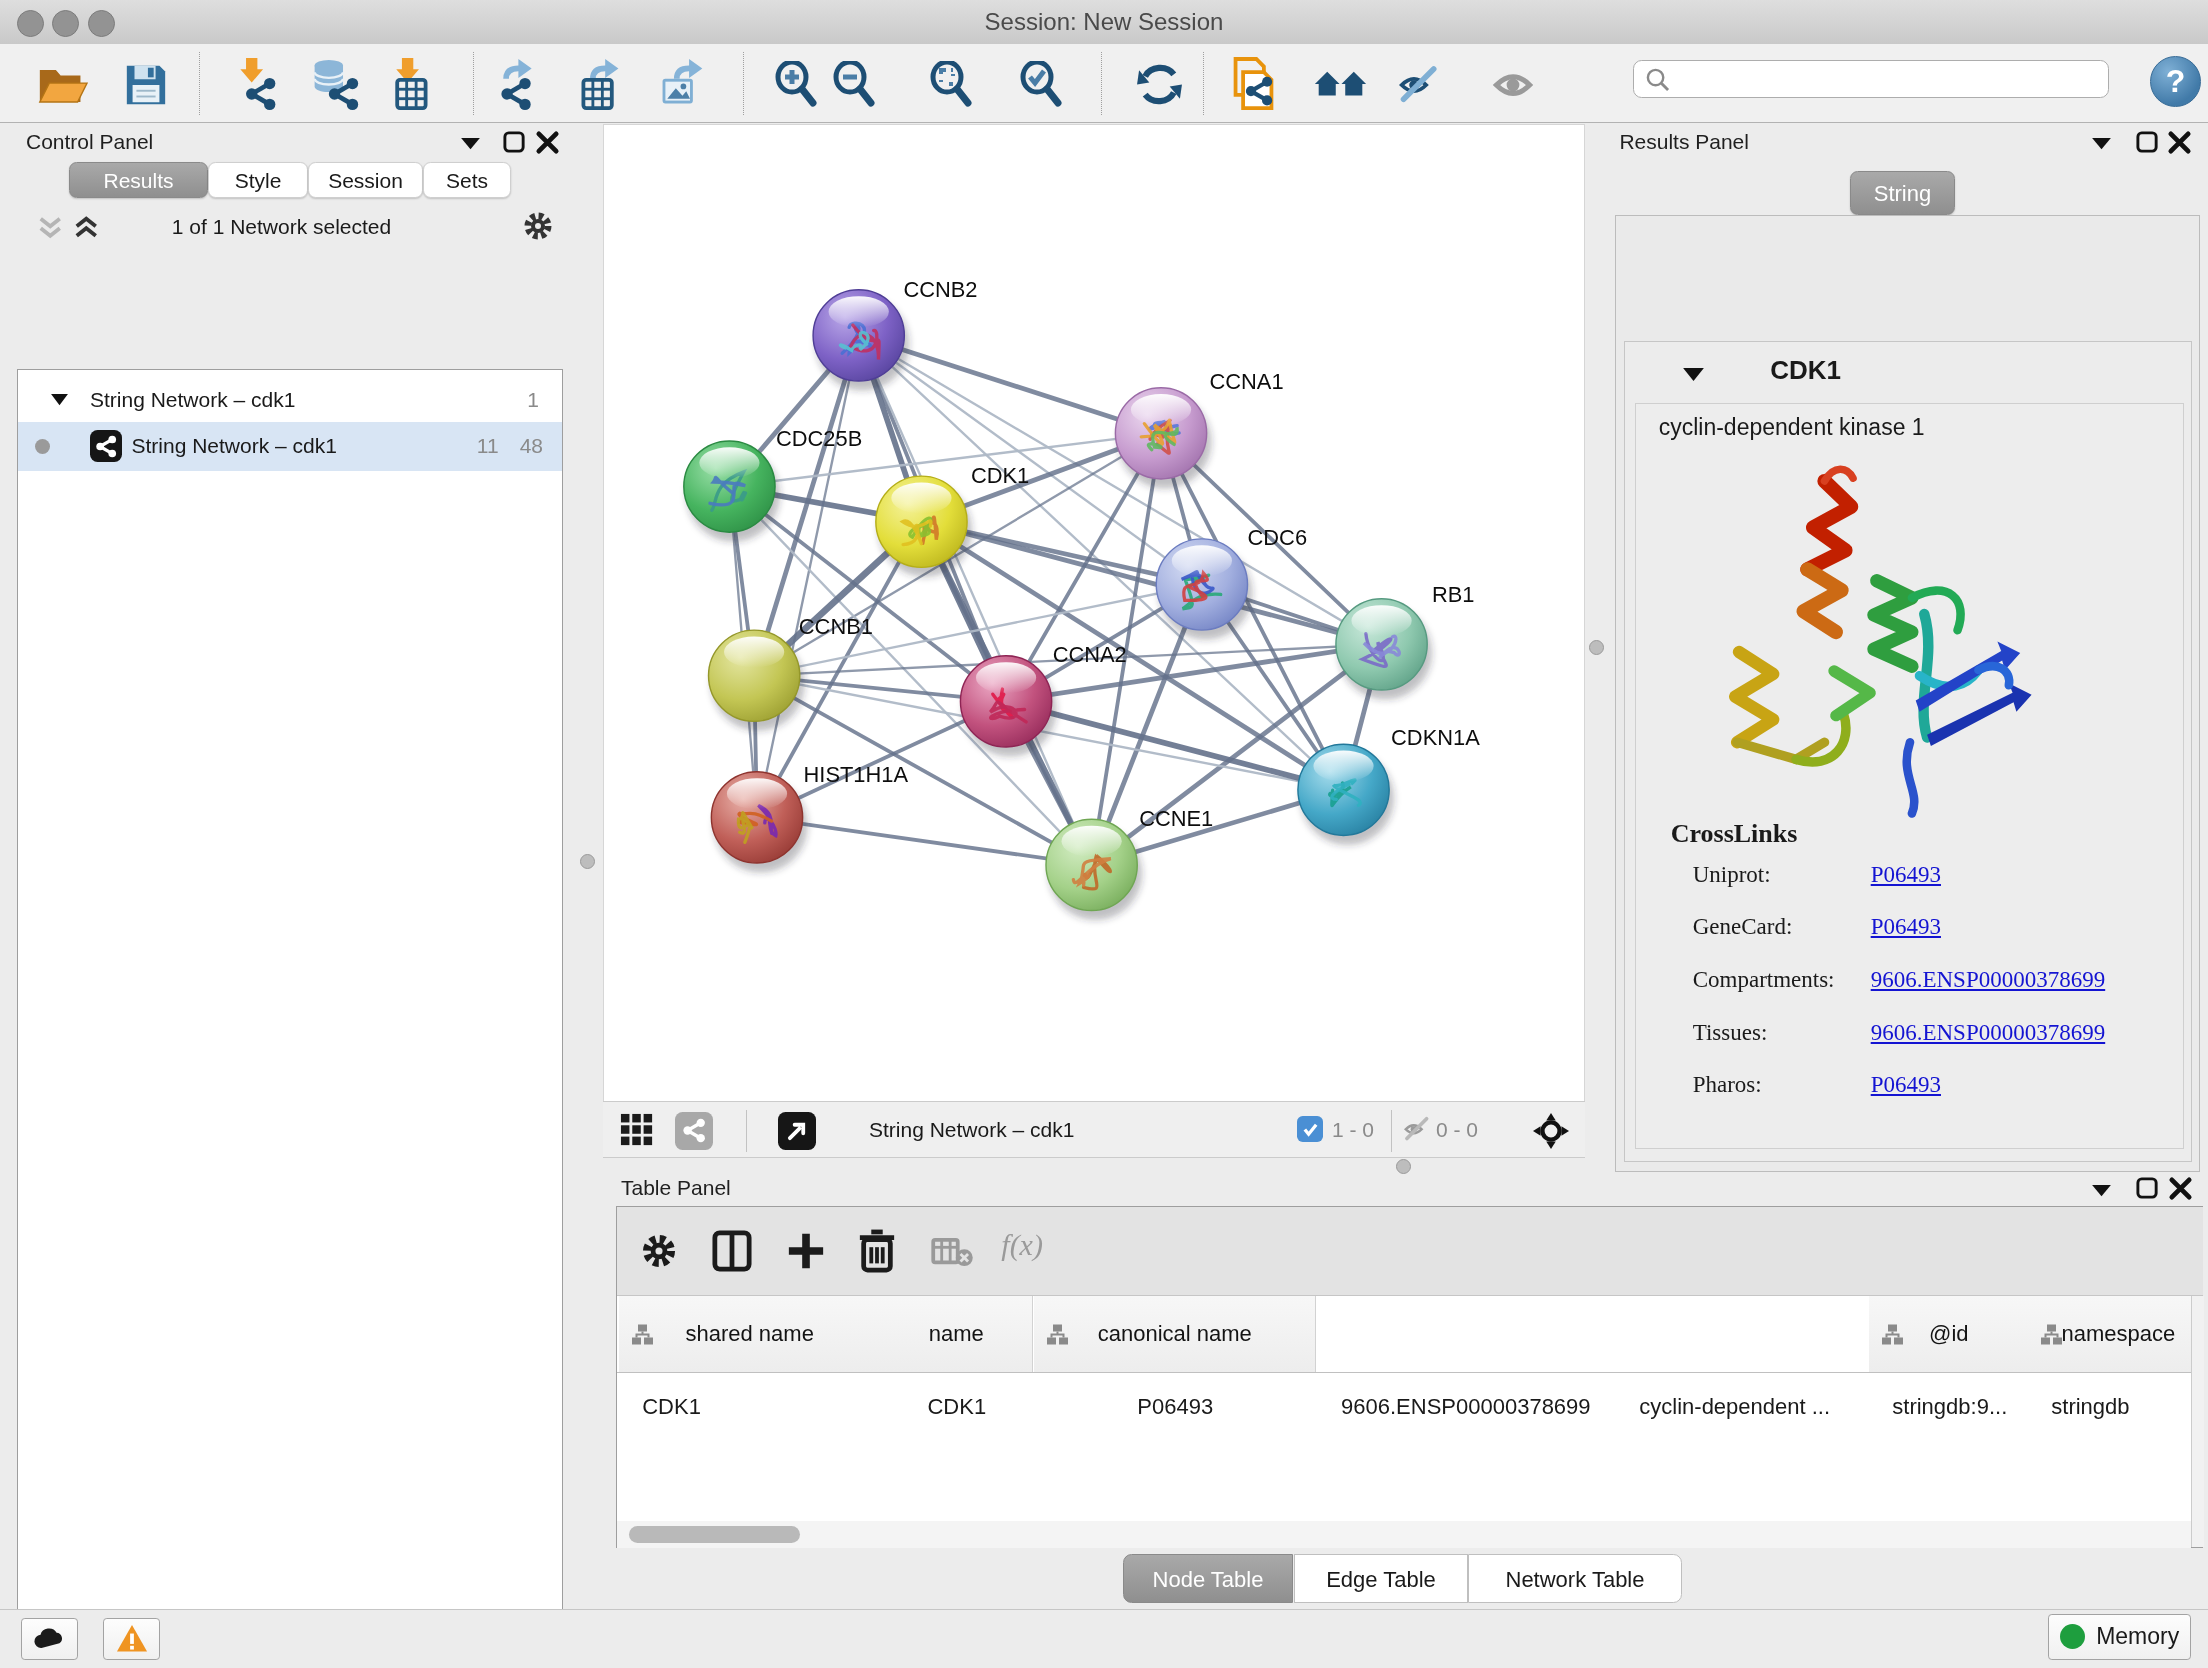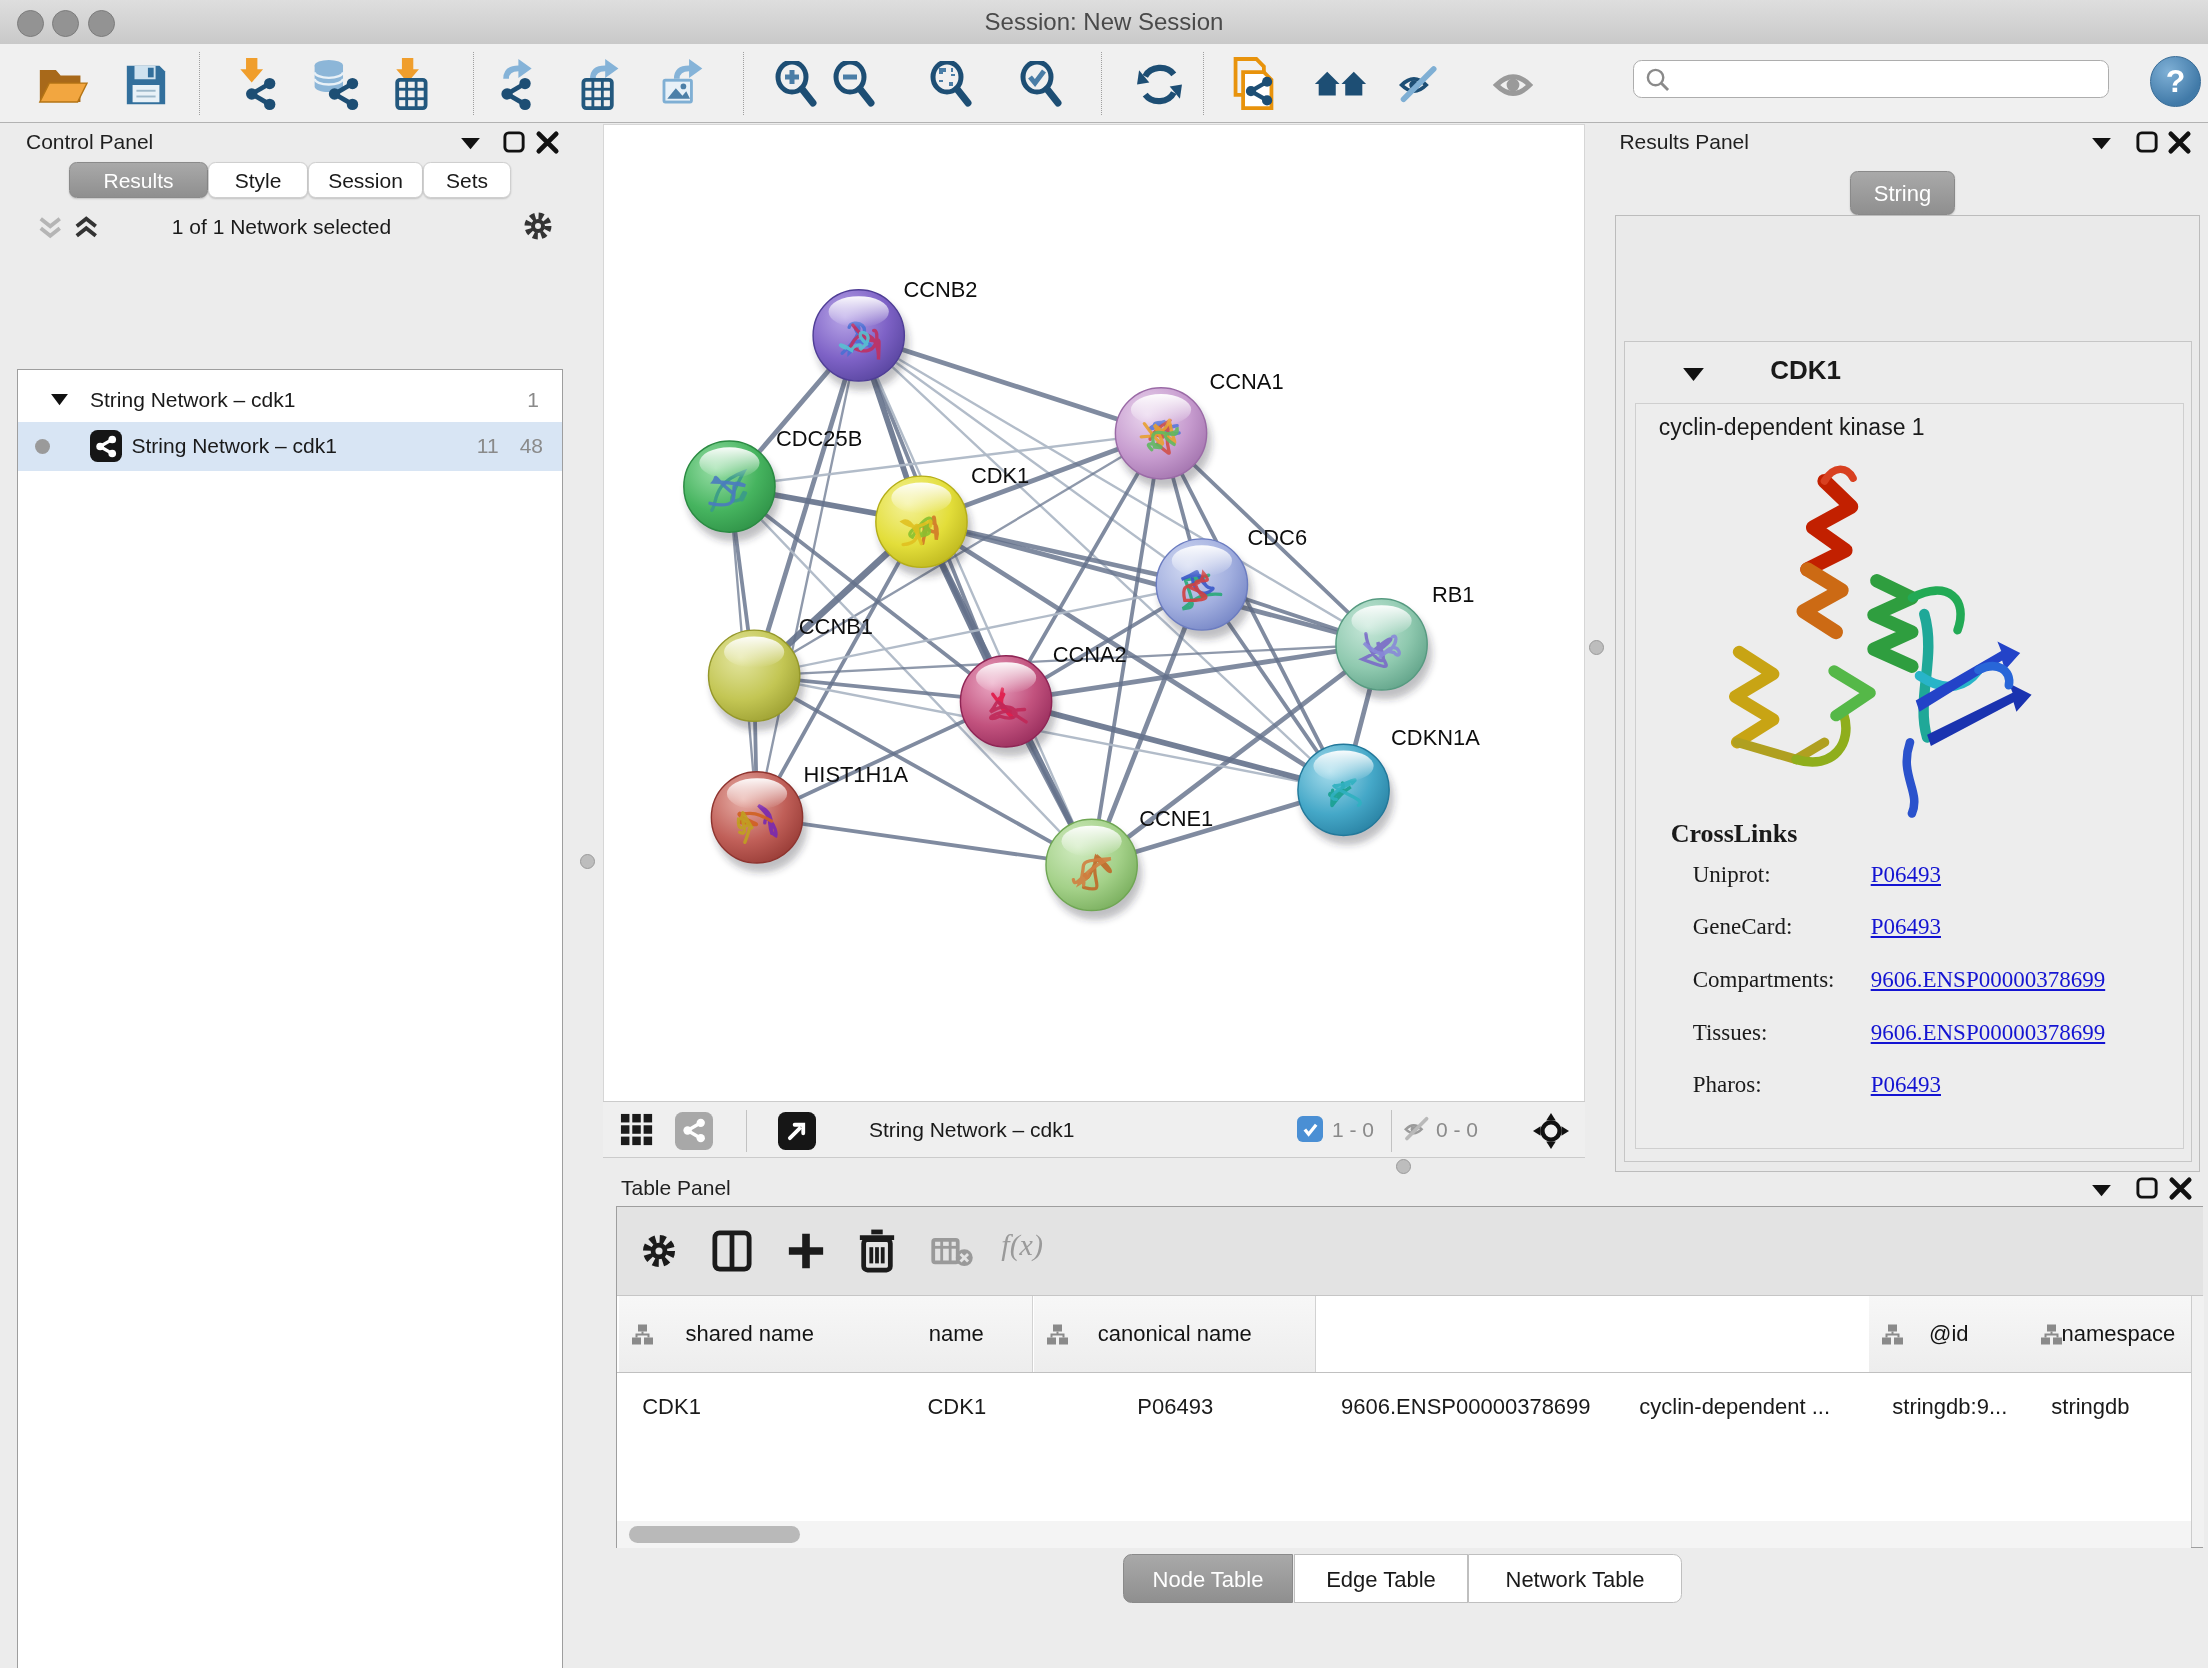--- a/index.html
+++ b/index.html
@@ -699,15 +699,33 @@
       <div class="abs" style="left:0;top:314px;width:1574px;height:27px;background:#f4f4f4">
         <div class="abs" style="left:11.4px;top:4.8px;width:171px;height:17px;border-radius:8.6px;background:#b9b9b9"></div>
       </div>
     </div>
 
     <div class="abs btmtab sel" style="left:520px;top:382px;width:170px;border-radius:8.6px 0 0 8.6px">Node Table</div>
     <div class="abs btmtab" style="left:691px;top:382px;width:174px">Edge Table</div>
     <div class="abs btmtab" style="left:865px;top:382px;width:214px;border-radius:0 8.6px 8.6px 0">Network Table</div>
   </div>
 
+  <div class="abs" style="left:0;top:1609px;width:2208px;height:59px;background:#ececec;border-top:1px solid #c6c6c6">
+    <div class="abs sbtn" style="left:21px;top:7.6px;width:55px;height:40px">
+        <svg width="34" height="23" viewBox="0 0 36 24">
+          <path d="M9 22 a7 7 0 0 1 -1-14 a9 8 0 0 1 17-2 a6 6 0 0 1 3 11 z" fill="#1b1b1b"></path>
+        </svg>
+      </div>
+    <div class="abs sbtn" style="left:103px;top:7.6px;width:55px;height:40px">
+        <svg width="32" height="28.5" viewBox="0 0 34 30">
+          <polygon points="17,1 33,29 1,29" fill="#ef9422"></polygon>
+          <rect x="15" y="10" width="4" height="11" fill="#fff"></rect>
+          <rect x="15" y="23" width="4" height="4" fill="#fff"></rect>
+        </svg>
+      </div>
+    <div class="abs sbtn" style="left:2048px;top:3.8px;width:141px;height:44px;border-width:1px">
+      <span style="width:25px;height:25px;border-radius:50%;background:#1e9e3e;display:inline-block;margin-right:11.4px"></span>
+      <span style="font-size:23px">Memory</span>
+    </div>
+  </div>
 
 </div>
 
 
 </body></html>

